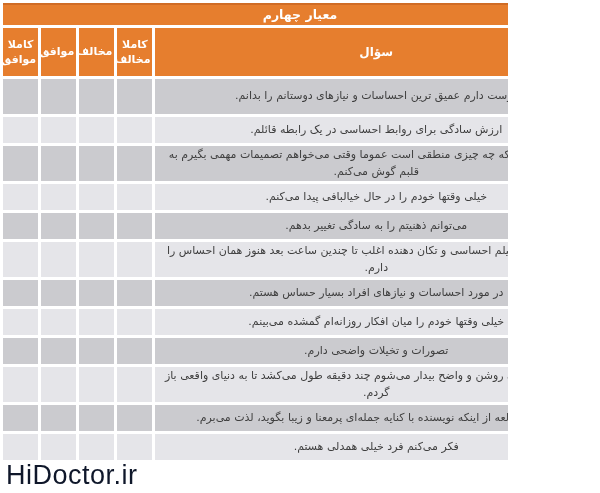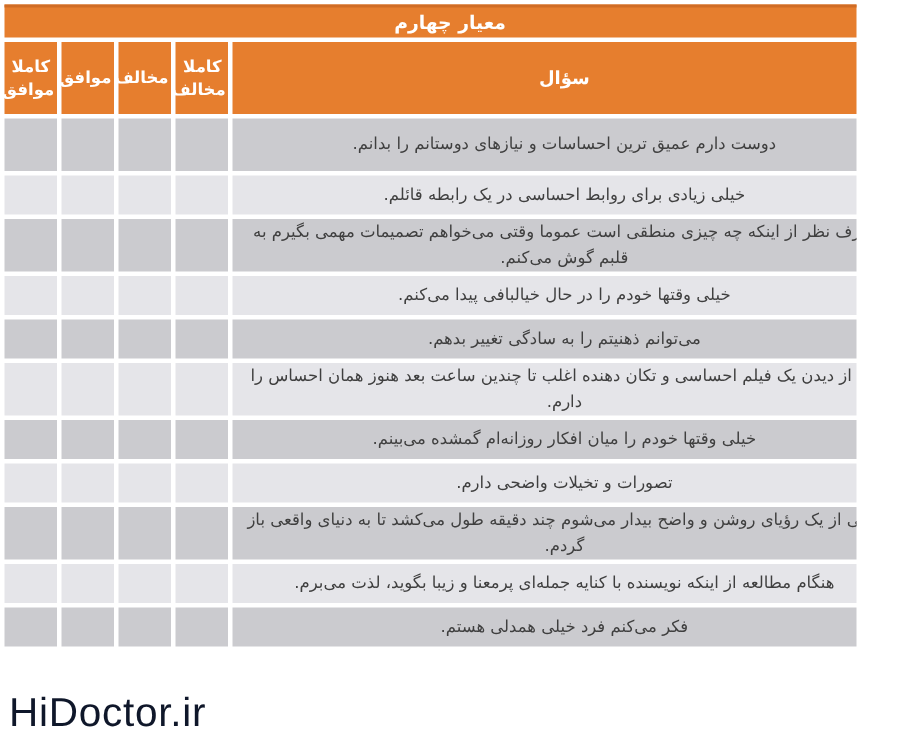--- a/index.html
+++ b/index.html
@@ -1,18 +1,18 @@
 <!DOCTYPE html>
 <html lang="fa"><head>
 <meta charset="utf-8">
 <style>
   html,body { margin:0; padding:0; background:#ffffff; }
   .page {
     position:relative;
-    width:571px; height:493px;
+    width:508px; height:493px;
     overflow:hidden;
     background:#ffffff;
     font-family:"DejaVu Sans", sans-serif;
   }
   table.qtable {
     width:600px;
     border-collapse:separate;
     border-spacing:3px;
     table-layout:fixed;
     direction:rtl;
@@ -93,21 +93,21 @@
     </thead>
     <tbody>
         <tr>
           <td>دوست دارم عمیق ترین احساسات و نیازهای دوستانم را بدانم.</td>
           <td></td>
           <td></td>
           <td></td>
           <td></td>
         </tr>
         <tr>
-          <td>خیلی زیادی برای روابط احساسی در یک رابطه قائلم.</td>
+          <td>ارزش سادگی برای روابط احساسی در یک رابطه قائلم.</td>
           <td></td>
           <td></td>
           <td></td>
           <td></td>
         </tr>
         <tr>
           <td>صرف نظر از اینکه چه چیزی منطقی است عموما وقتی می‌خواهم تصمیمات مهمی بگیرم به قلبم گوش می‌کنم.</td>
           <td></td>
           <td></td>
           <td></td>
@@ -122,20 +122,27 @@
         </tr>
         <tr>
           <td>می‌توانم ذهنیتم را به سادگی تغییر بدهم.</td>
           <td></td>
           <td></td>
           <td></td>
           <td></td>
         </tr>
         <tr>
           <td>بعد از دیدن یک فیلم احساسی و تکان دهنده اغلب تا چندین ساعت بعد هنوز همان احساس را دارم.</td>
+          <td></td>
+          <td></td>
+          <td></td>
+          <td></td>
+        </tr>
+        <tr>
+          <td>در مورد احساسات و نیازهای افراد بسیار حساس هستم.</td>
           <td></td>
           <td></td>
           <td></td>
           <td></td>
         </tr>
         <tr>
           <td>خیلی وقتها خودم را میان افکار روزانه‌ام گمشده می‌بینم.</td>
           <td></td>
           <td></td>
           <td></td>

